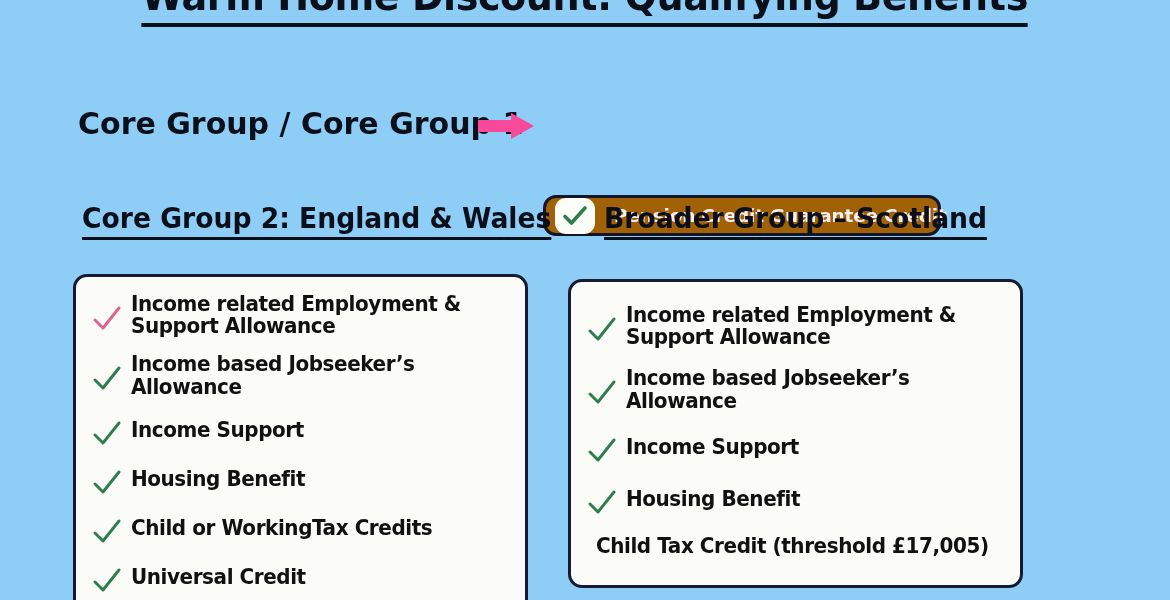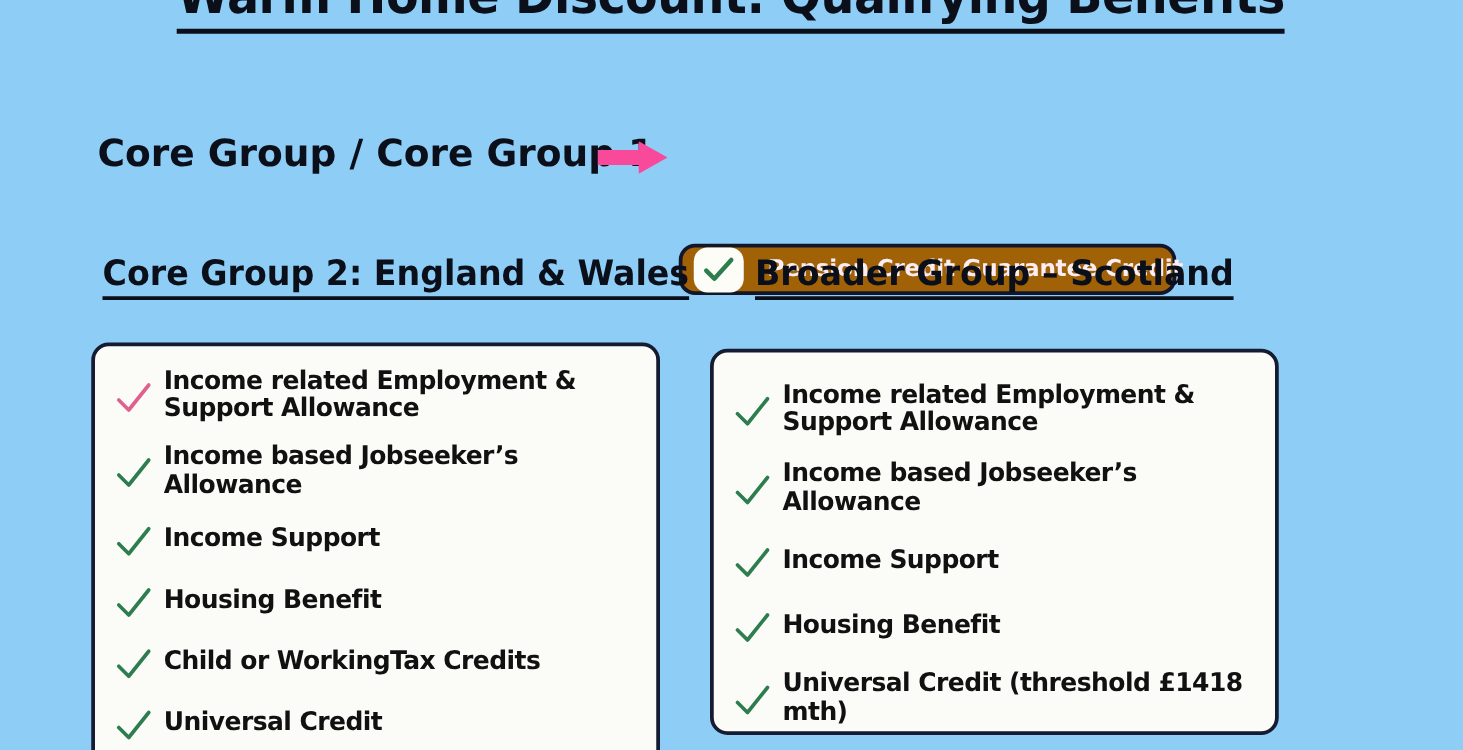--- a/index.html
+++ b/index.html
@@ -263,22 +263,16 @@
         </svg>
         <span class="item-label">Income Support</span>
       </li>
       <li class="list-item">
         <svg class="tick" viewBox="0 0 30 26">
           <path d="M3 14 L11 22 L27 2" stroke="#2e7d4f" stroke-width="2.9" fill="none" stroke-linecap="round" stroke-linejoin="round"></path>
         </svg>
         <span class="item-label">Housing Benefit</span>
       </li>
       <li class="list-item">
-        <svg class="tick" viewBox="0 0 30 26">
-          <path d="M3 14 L11 22 L27 2" stroke="#2e7d4f" stroke-width="2.9" fill="none" stroke-linecap="round" stroke-linejoin="round"></path>
-        </svg>
-        <span class="item-label">Universal Credit (threshold £1418 mth)</span>
-      </li>
-      <li class="list-item">
         <span class="item-label">Child Tax Credit (threshold £17,005)</span>
       </li>
     </ul>
 </div>
 
 </body></html>

